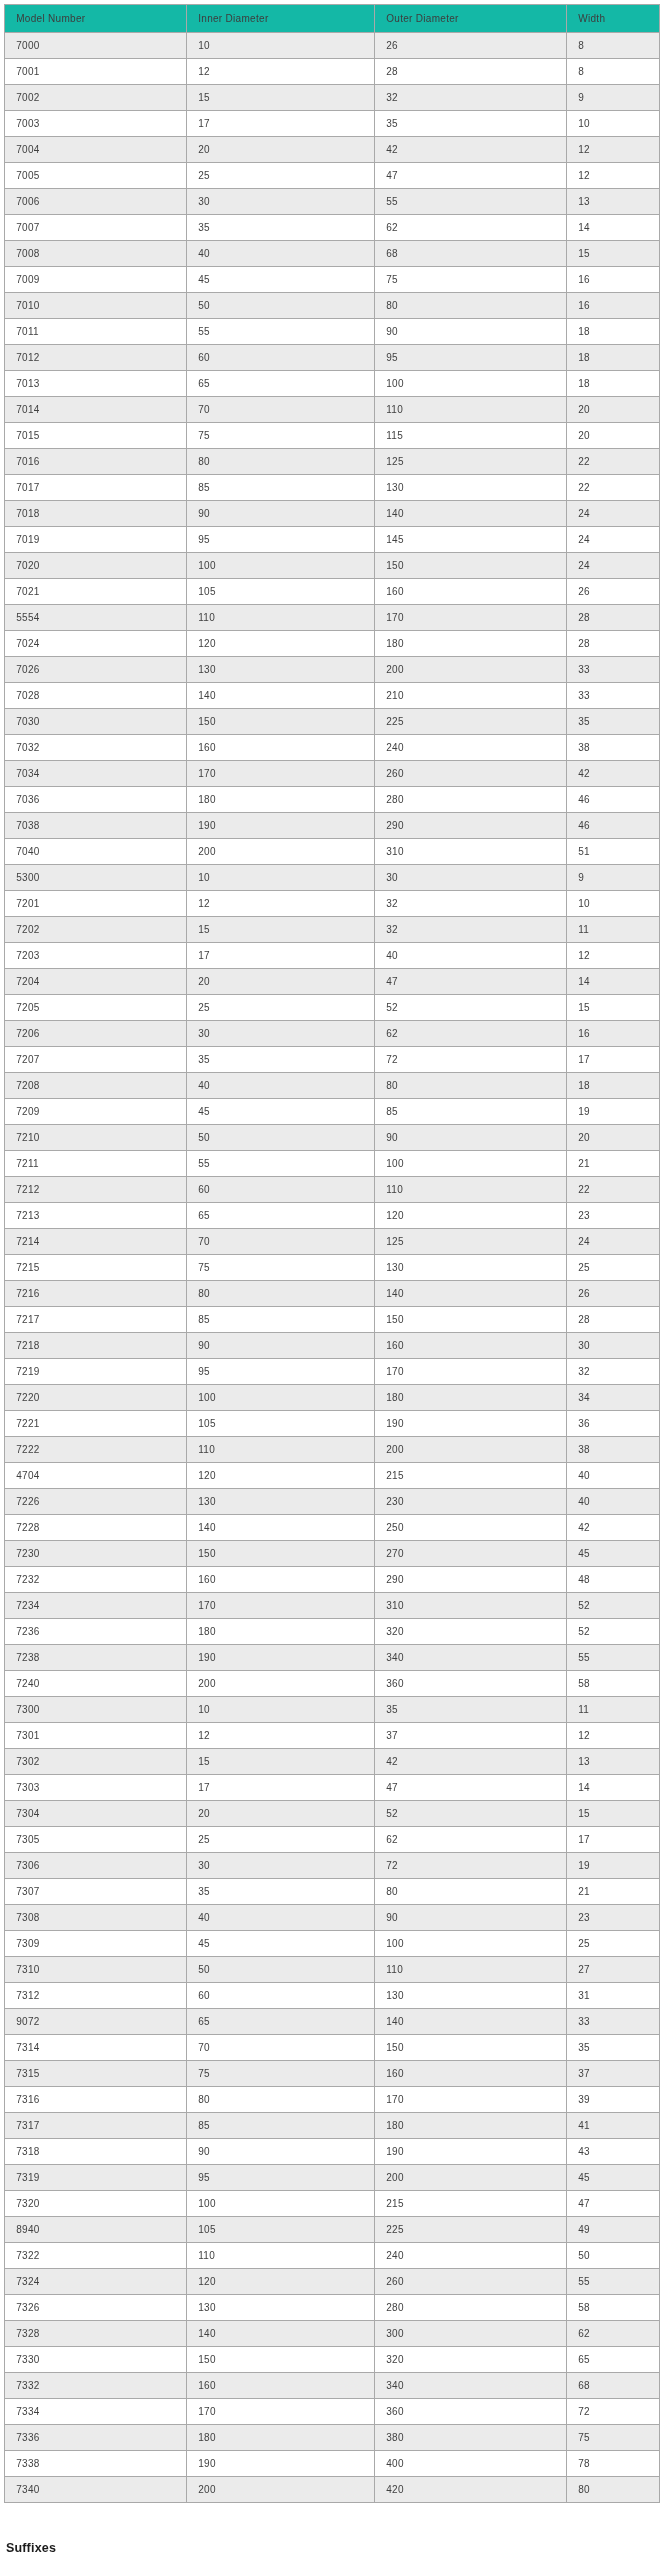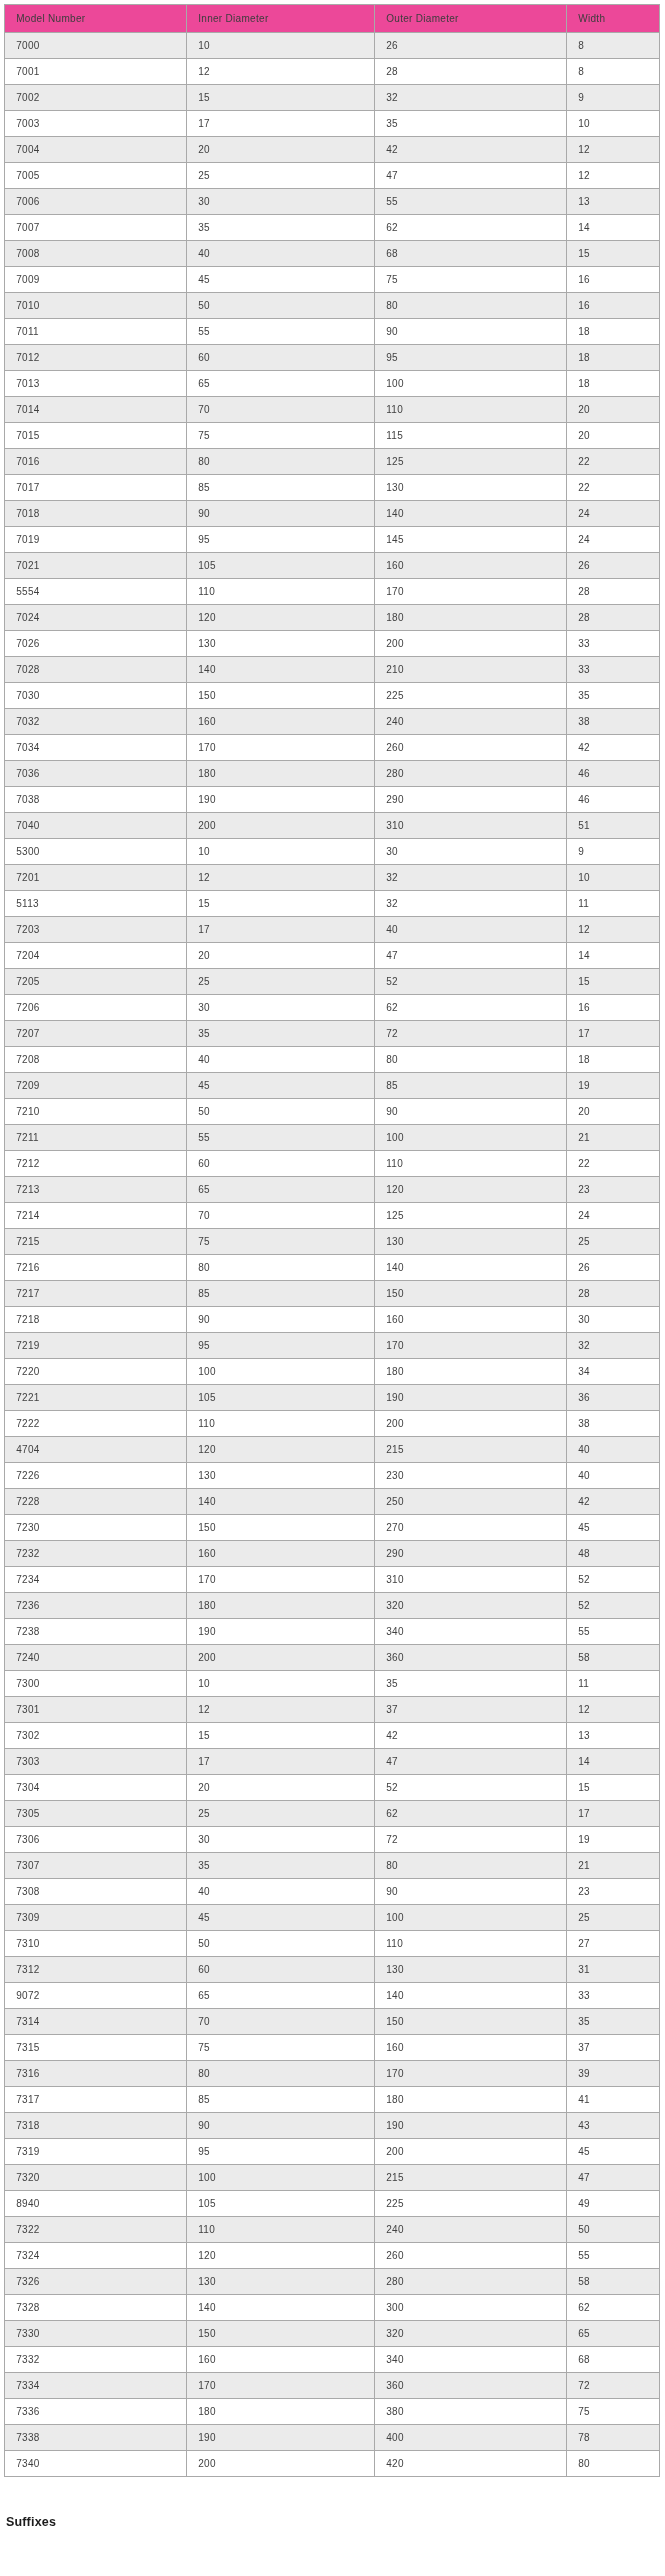--- a/index.html
+++ b/index.html
@@ -30,21 +30,21 @@
     border: 0.8px solid #a9a9a9;
     text-align: left;
     vertical-align: middle;
     padding: 0 5px 0 11px;
     white-space: nowrap;
     overflow: hidden;
   }
   .spec-table thead th {
     height: 27px;
     font-weight: 400;
-    background: #ec4899;
+    background: #14b8a6;
     color: #3d3d3d;
   }
   .spec-table tbody td {
     height: 25px;
     color: #414141;
   }
   .spec-table tbody tr:nth-child(odd) { background: #ebebeb; }
   .spec-table tbody tr:nth-child(even) { background: #ffffff; }
   .suffixes-heading {
     margin: 38px 0 0 1.7px;
@@ -189,20 +189,26 @@
           <td>140</td>
           <td>24</td>
         </tr>
         <tr>
           <td>7019</td>
           <td>95</td>
           <td>145</td>
           <td>24</td>
         </tr>
         <tr>
+          <td>7020</td>
+          <td>100</td>
+          <td>150</td>
+          <td>24</td>
+        </tr>
+        <tr>
           <td>7021</td>
           <td>105</td>
           <td>160</td>
           <td>26</td>
         </tr>
         <tr>
           <td>5554</td>
           <td>110</td>
           <td>170</td>
           <td>28</td>
@@ -267,21 +273,21 @@
           <td>30</td>
           <td>9</td>
         </tr>
         <tr>
           <td>7201</td>
           <td>12</td>
           <td>32</td>
           <td>10</td>
         </tr>
         <tr>
-          <td>5113</td>
+          <td>7202</td>
           <td>15</td>
           <td>32</td>
           <td>11</td>
         </tr>
         <tr>
           <td>7203</td>
           <td>17</td>
           <td>40</td>
           <td>12</td>
         </tr>

